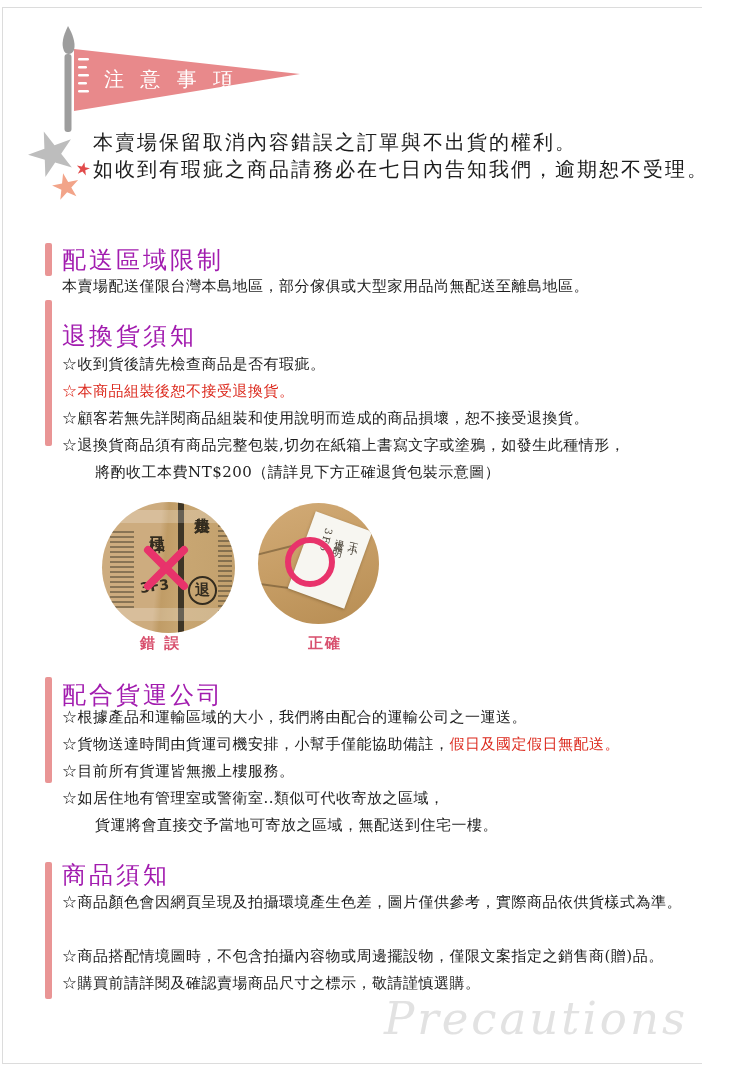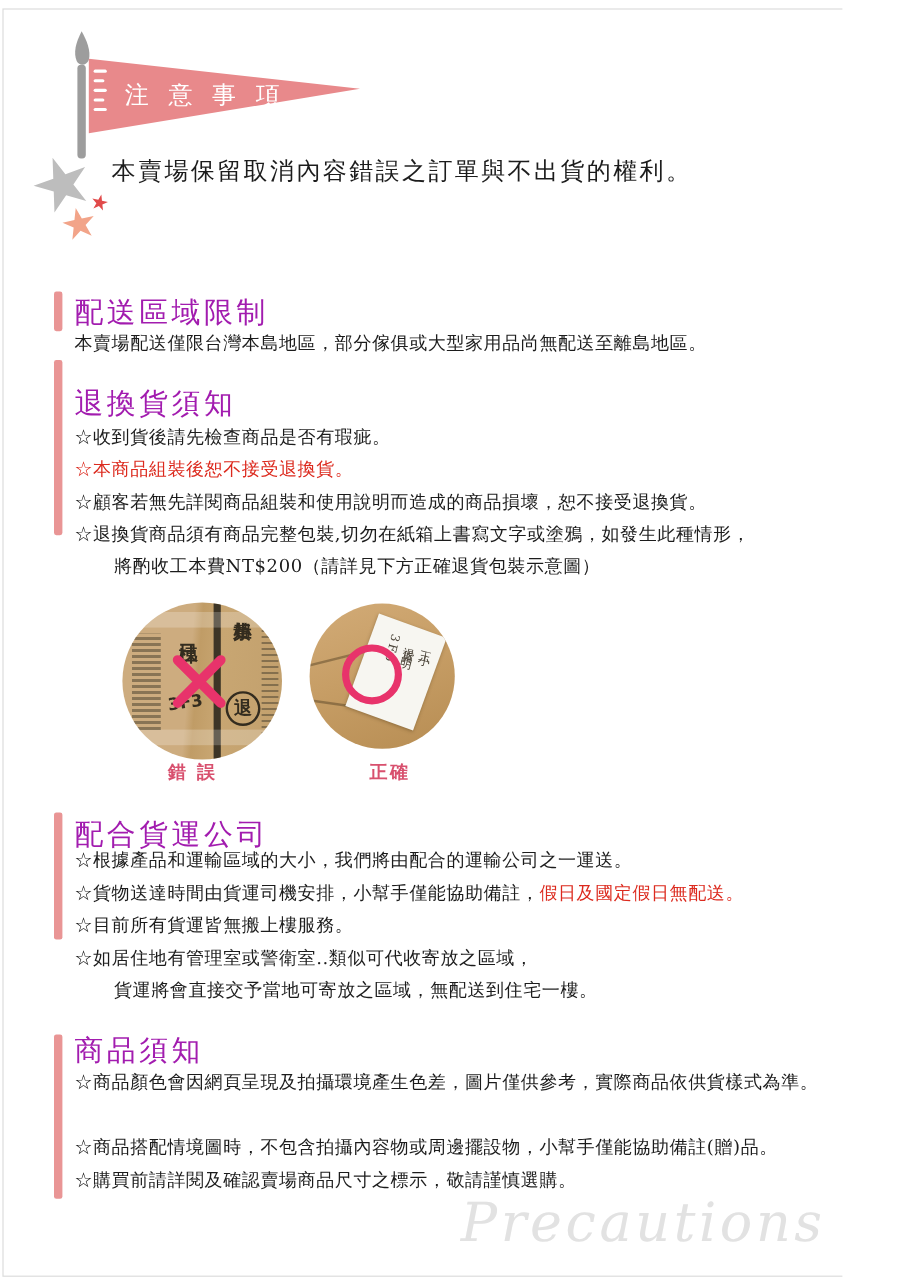--- a/index.html
+++ b/index.html
@@ -90,20 +90,21 @@
     </g>
     <g transform="translate(63,41) rotate(12) scale(7)">
       <polygon points="0,-1 0.224,-0.309 0.951,-0.309 0.363,0.118 0.588,0.809 0,0.382 -0.588,0.809 -0.363,0.118 -0.951,-0.309 -0.224,-0.309" fill="#e14a4a"></polygon>
     </g>
     <g transform="translate(46,59) rotate(-12) scale(14)">
       <polygon points="0,-1 0.224,-0.309 0.951,-0.309 0.363,0.118 0.588,0.809 0,0.382 -0.588,0.809 -0.363,0.118 -0.951,-0.309 -0.224,-0.309" fill="#f2a489"></polygon>
     </g>
   </svg>
 
   <div class="intro l1">本賣場保留取消內容錯誤之訂單與不出貨的權利。</div>
+  <div class="intro l2">如收到有瑕疵之商品請務必在七日內告知我們，逾期恕不受理。</div>
 
   <div class="bar bar1"></div>
   <div class="heading h1">配送區域限制</div>
   <div class="line" style="top:277px">本賣場配送僅限台灣本島地區，部分傢俱或大型家用品尚無配送至離島地區。</div>
 
   <div class="bar bar2"></div>
   <div class="heading h2">退換貨須知</div>
   <div class="line" style="top:355px">☆收到貨後請先檢查商品是否有瑕疵。</div>
   <div class="line red" style="top:382px">☆本商品組裝後恕不接受退換貨。</div>
   <div class="line" style="top:409px">☆顧客若無先詳閱商品組裝和使用說明而造成的商品損壞，恕不接受退換貨。</div>
@@ -147,17 +148,17 @@
   <div class="line" style="top:735px">
     <span>☆貨物送達時間由貨運司機安排，小幫手僅能協助備註，</span><span class="red">假日及國定假日無配送。</span>
   </div>
   <div class="line" style="top:762px">☆目前所有貨運皆無搬上樓服務。</div>
   <div class="line" style="top:789px">☆如居住地有管理室或警衛室..類似可代收寄放之區域，</div>
   <div class="line indent" style="top:816px">貨運將會直接交予當地可寄放之區域，無配送到住宅一樓。</div>
 
   <div class="bar bar4"></div>
   <div class="heading h4">商品須知</div>
   <div class="line" style="top:893px">☆商品顏色會因網頁呈現及拍攝環境產生色差，圖片僅供參考，實際商品依供貨樣式為準。</div>
-  <div class="line" style="top:947px">☆商品搭配情境圖時，不包含拍攝內容物或周邊擺設物，小幫手僅能協助備註(贈)品。</div>
+  <div class="line" style="top:947px">☆商品搭配情境圖時，不包含拍攝內容物或周邊擺設物，僅限文案指定之銷售商(贈)品。</div>
   <div class="line" style="top:974px">☆購買前請詳閱及確認賣場商品尺寸之標示，敬請謹慎選購。</div>
 
   <div class="watermark">Precautions</div>
 </div>
 
 </body></html>

